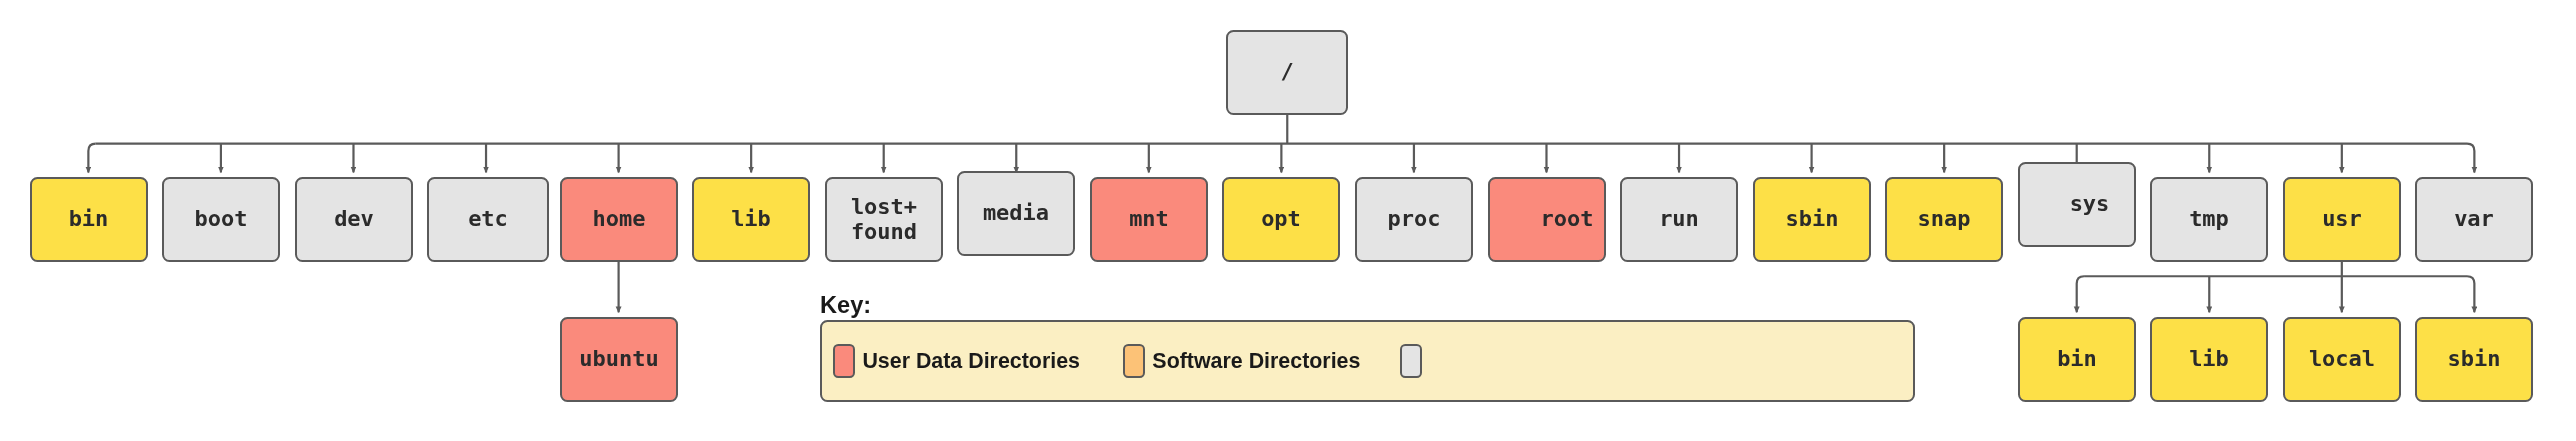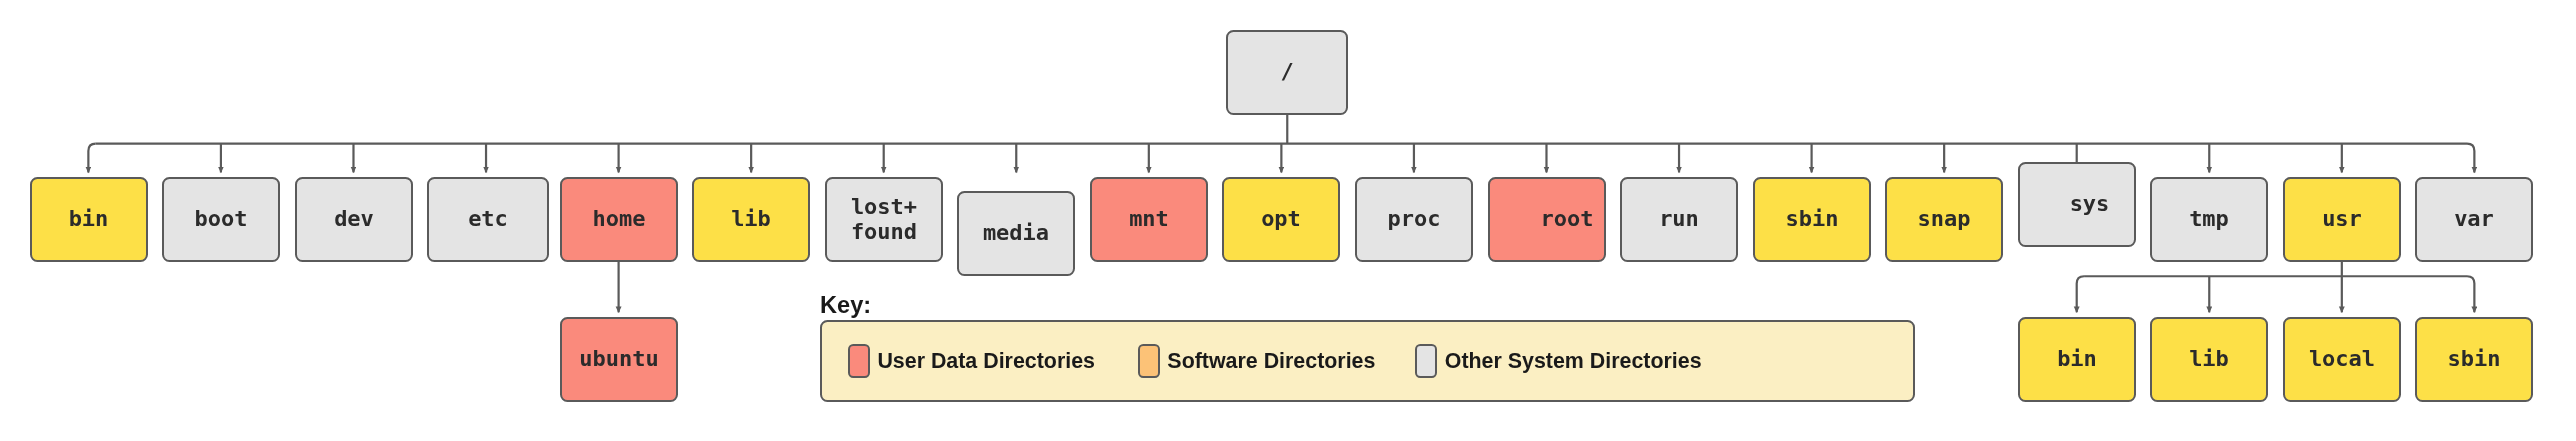--- a/index.html
+++ b/index.html
@@ -117,21 +117,21 @@
 
   <div id="level1-layer">
       <div class="node c-software" style="left: 29.5px; top: 177px; width: 118px; height: 85px;">bin</div>
       <div class="node c-other" style="left: 162px; top: 177px; width: 118px; height: 85px;">boot</div>
       <div class="node c-other" style="left: 295px; top: 177px; width: 118px; height: 85px;">dev</div>
       <div class="node c-other" style="left: 427px; top: 177px; width: 122px; height: 85px;">etc</div>
       <div class="node c-userdata" style="left: 560px; top: 177px; width: 118px; height: 85px;">home</div>
       <div class="node c-software" style="left: 692px; top: 177px; width: 118px; height: 85px;">lib</div>
       <div class="node c-other" style="left: 825px; top: 177px; width: 118px; height: 85px;">lost+
 found</div>
-      <div class="node c-other" style="left: 957px; top: 191px; width: 118px; height: 85px;">media</div>
+      <div class="node c-other" style="left: 957px; top: 171px; width: 118px; height: 85px;">media</div>
       <div class="node c-userdata" style="left: 1090px; top: 177px; width: 118px; height: 85px;">mnt</div>
       <div class="node c-software" style="left: 1222px; top: 177px; width: 118px; height: 85px;">opt</div>
       <div class="node c-other" style="left: 1355px; top: 177px; width: 118px; height: 85px;">proc</div>
       <div class="node c-userdata" style="left: 1488px; top: 177px; width: 118px; height: 85px; padding-left: 40px;">root</div>
       <div class="node c-other" style="left: 1620px; top: 177px; width: 118px; height: 85px;">run</div>
       <div class="node c-software" style="left: 1753px; top: 177px; width: 118px; height: 85px;">sbin</div>
       <div class="node c-software" style="left: 1885px; top: 177px; width: 118px; height: 85px;">snap</div>
       <div class="node c-other" style="left: 2018px; top: 162px; width: 118px; height: 85px; padding-left: 25px;">sys</div>
       <div class="node c-other" style="left: 2150px; top: 177px; width: 118px; height: 85px; text-align: right;">tmp</div>
       <div class="node c-software" style="left: 2283px; top: 177px; width: 118px; height: 85px;">usr</div>
@@ -144,29 +144,28 @@
 
   <div id="usr-children-layer">
       <div class="node c-software" style="left: 2018px; top: 317px; width: 118px; height: 85px;">bin</div>
       <div class="node c-software" style="left: 2150px; top: 317px; width: 118px; height: 85px;">lib</div>
       <div class="node c-software" style="left: 2283px; top: 317px; width: 118px; height: 85px;">local</div>
       <div class="node c-software" style="left: 2415px; top: 317px; width: 118px; height: 85px;">sbin</div>
     </div>
 
   <div id="key-label" style="left:820px;top:292px;">Key:</div>
 
-  <div id="legend" style="left:820px;top:320px;width:1095px;height:82px;padding:0 26px;">
+  <div id="legend" style="left:820px;top:320px;width:1095px;height:82px;padding:0 11px;">
     <div class="legend-item" style="margin-right:43px;">
       <span class="legend-swatch" style="background:#fa8a7c;"></span>
       <span class="legend-text">User Data Directories</span>
     </div>
     <div class="legend-item" style="margin-right:40px;">
       <span class="legend-swatch" style="background:#fcc277;"></span>
       <span class="legend-text">Software Directories</span>
     </div>
     <div class="legend-item">
       <span class="legend-swatch" style="background:#e4e4e4;"></span>
-      <span class="legend-text">Other System Directories</span>
     </div>
   </div>
 
 </div>
 
 
 </body></html>

